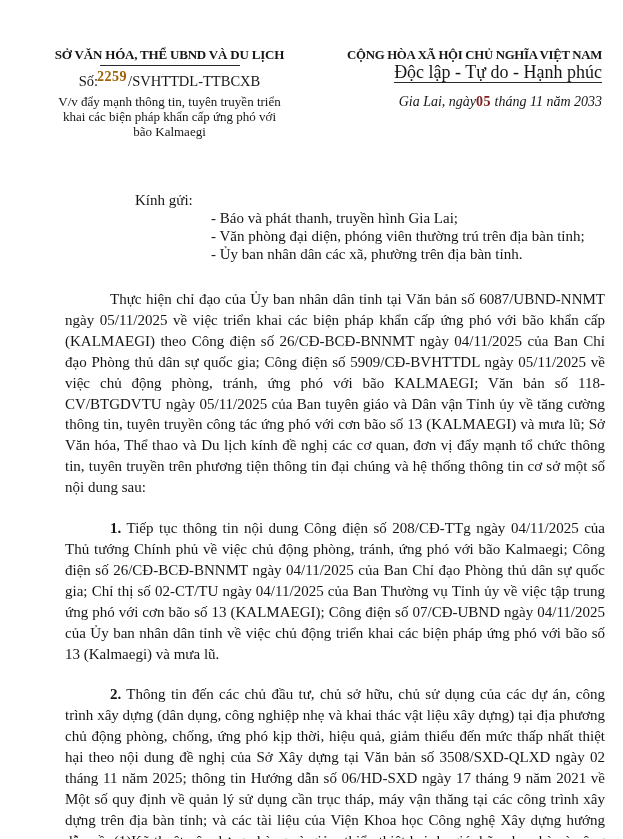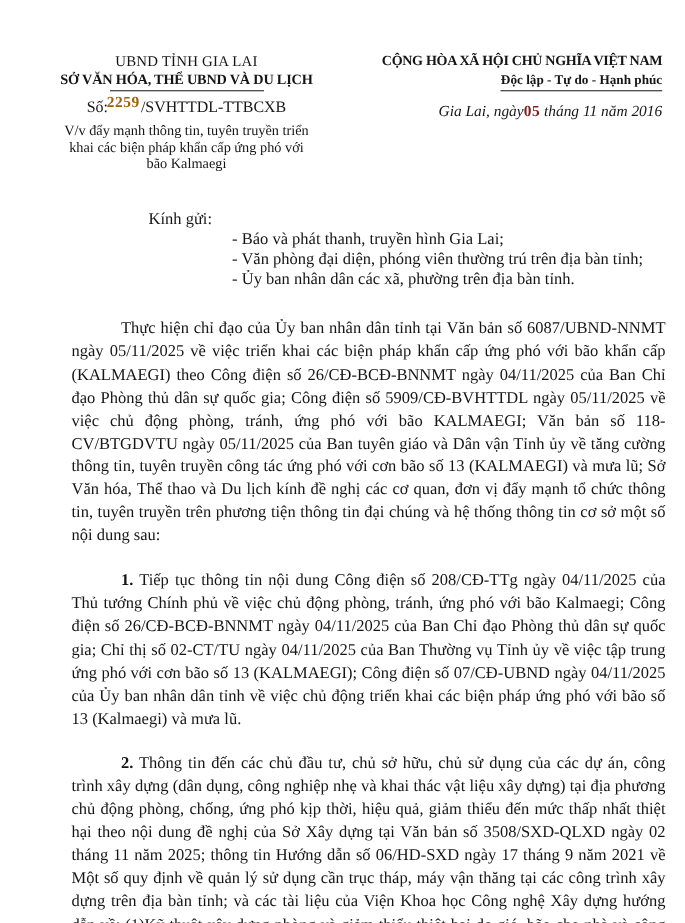--- a/index.html
+++ b/index.html
@@ -11,51 +11,50 @@
   .col-left  { position:absolute; left:22px;  top:47px; width:295px; text-align:center; }
   .col-right { position:absolute; left:302px; top:47px; width:300px; text-align:right; }
   .parent-org { font-size:13.5px; line-height:17px; letter-spacing:0.2px; }
   .org-name   { font-size:13px; line-height:16px; font-weight:bold; letter-spacing:-0.2px; white-space:nowrap; }
   .org-rule   { width:140px; border-top:1.5px solid #2a2a2a; margin:2px auto 0 auto; height:0; }
   .doc-number { font-size:14.5px; line-height:18px; margin-top:6px; }
   .stamp-doc  { color:#a16207; font-weight:bold; font-size:14px; letter-spacing:0.5px;
                 position:relative; top:-5px; margin:0 1px 0 -1px; display:inline-block; }
   .subject    { font-size:13px; line-height:15px; margin:3px auto 0 auto; width:232px; }
   .national   { font-size:12.8px; line-height:16px; font-weight:bold; letter-spacing:-0.3px; white-space:nowrap; }
-  .motto      { display:inline-block; font-size:12px; line-height:17px; font-weight:bold;
+  .motto      { display:inline-block; font-size:18px; line-height:17px; font-weight:normal;
                 border-bottom:1.5px solid #2a2a2a; padding-bottom:1px; margin-top:1px; }
   .date-line  { font-size:14px; line-height:18px; font-style:italic; margin-top:10px; }
   .stamp-day  { color:#7f1d1d; font-weight:bold; font-style:normal; letter-spacing:0.5px; }
   
   .recipients { position:absolute; left:135px; top:191px; font-size:15px; line-height:18px; }
   .recipients .items { margin-left:76px; }
   
   .doc-body { position:absolute; left:65px; top:289px; width:540px;
               font-size:15px; line-height:20.9px; text-align:justify; }
   .doc-body p { margin:0; text-indent:45px; }
   .doc-body p + p { margin-top:20px; }
   .item-num { font-weight:bold; }
 </style>
 </head>
 <body>
 
 <div class="page">
 
   <div class="col-left">
-    <div class="parent-org">UBND TỈNH GIA LAI</div>
     <div class="org-name">SỞ VĂN HÓA, THỂ UBND VÀ DU LỊCH</div>
     <div class="org-rule"></div>
     <div class="doc-number"><span>Số:</span><span class="stamp-doc">2259</span><span>/SVHTTDL-TTBCXB</span></div>
     <div class="subject">V/v đẩy mạnh thông tin, tuyên truyền triển khai các biện pháp khẩn cấp ứng phó với bão Kalmaegi</div>
   </div>
 
   <div class="col-right">
     <div class="national">CỘNG HÒA XÃ HỘI CHỦ NGHĨA VIỆT NAM</div>
     <div><span class="motto">Độc lập - Tự do - Hạnh phúc</span></div>
-    <div class="date-line"><span>Gia Lai, ngày</span><span class="stamp-day">05</span><span> tháng 11 năm 2016</span></div>
+    <div class="date-line"><span>Gia Lai, ngày</span><span class="stamp-day">05</span><span> tháng 11 năm 2033</span></div>
   </div>
 
   <div class="recipients">
     <div>Kính gửi:</div>
     <div class="items">
       <div>- Báo và phát thanh, truyền hình Gia Lai;</div>
       <div>- Văn phòng đại diện, phóng viên thường trú trên địa bàn tỉnh;</div>
       <div>- Ủy ban nhân dân các xã, phường trên địa bàn tỉnh.</div>
     </div>
   </div>

